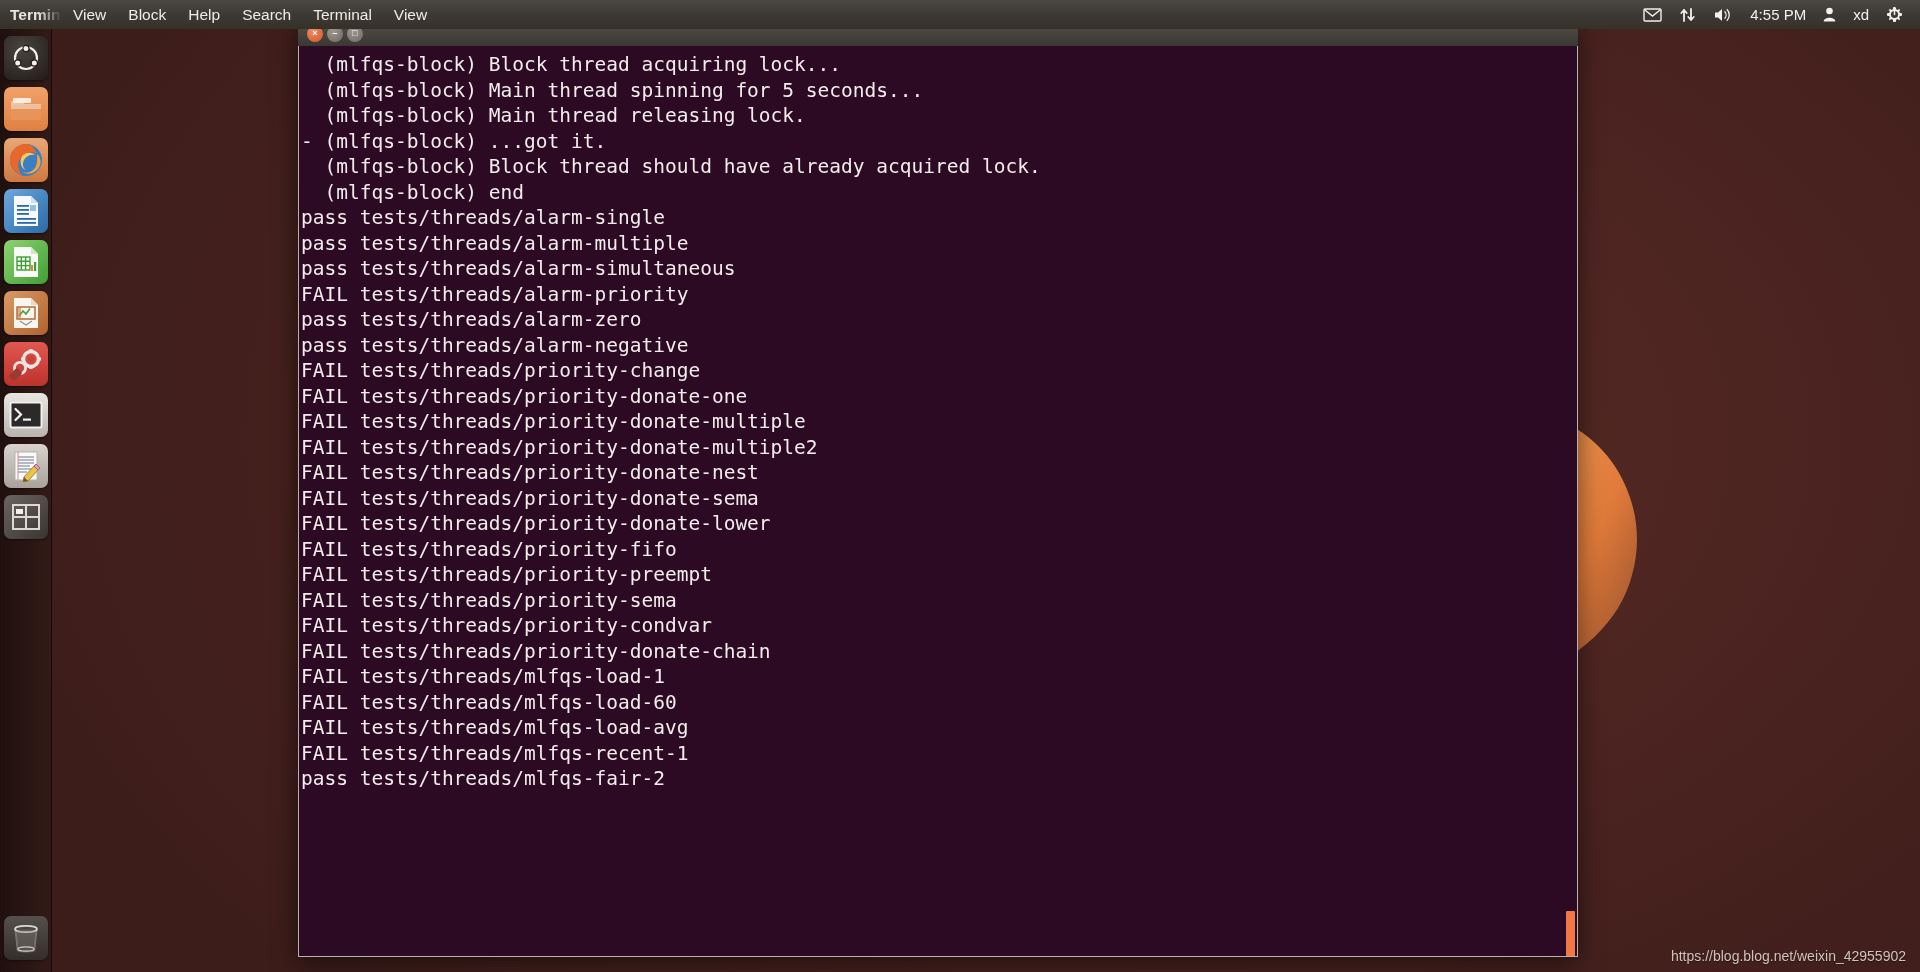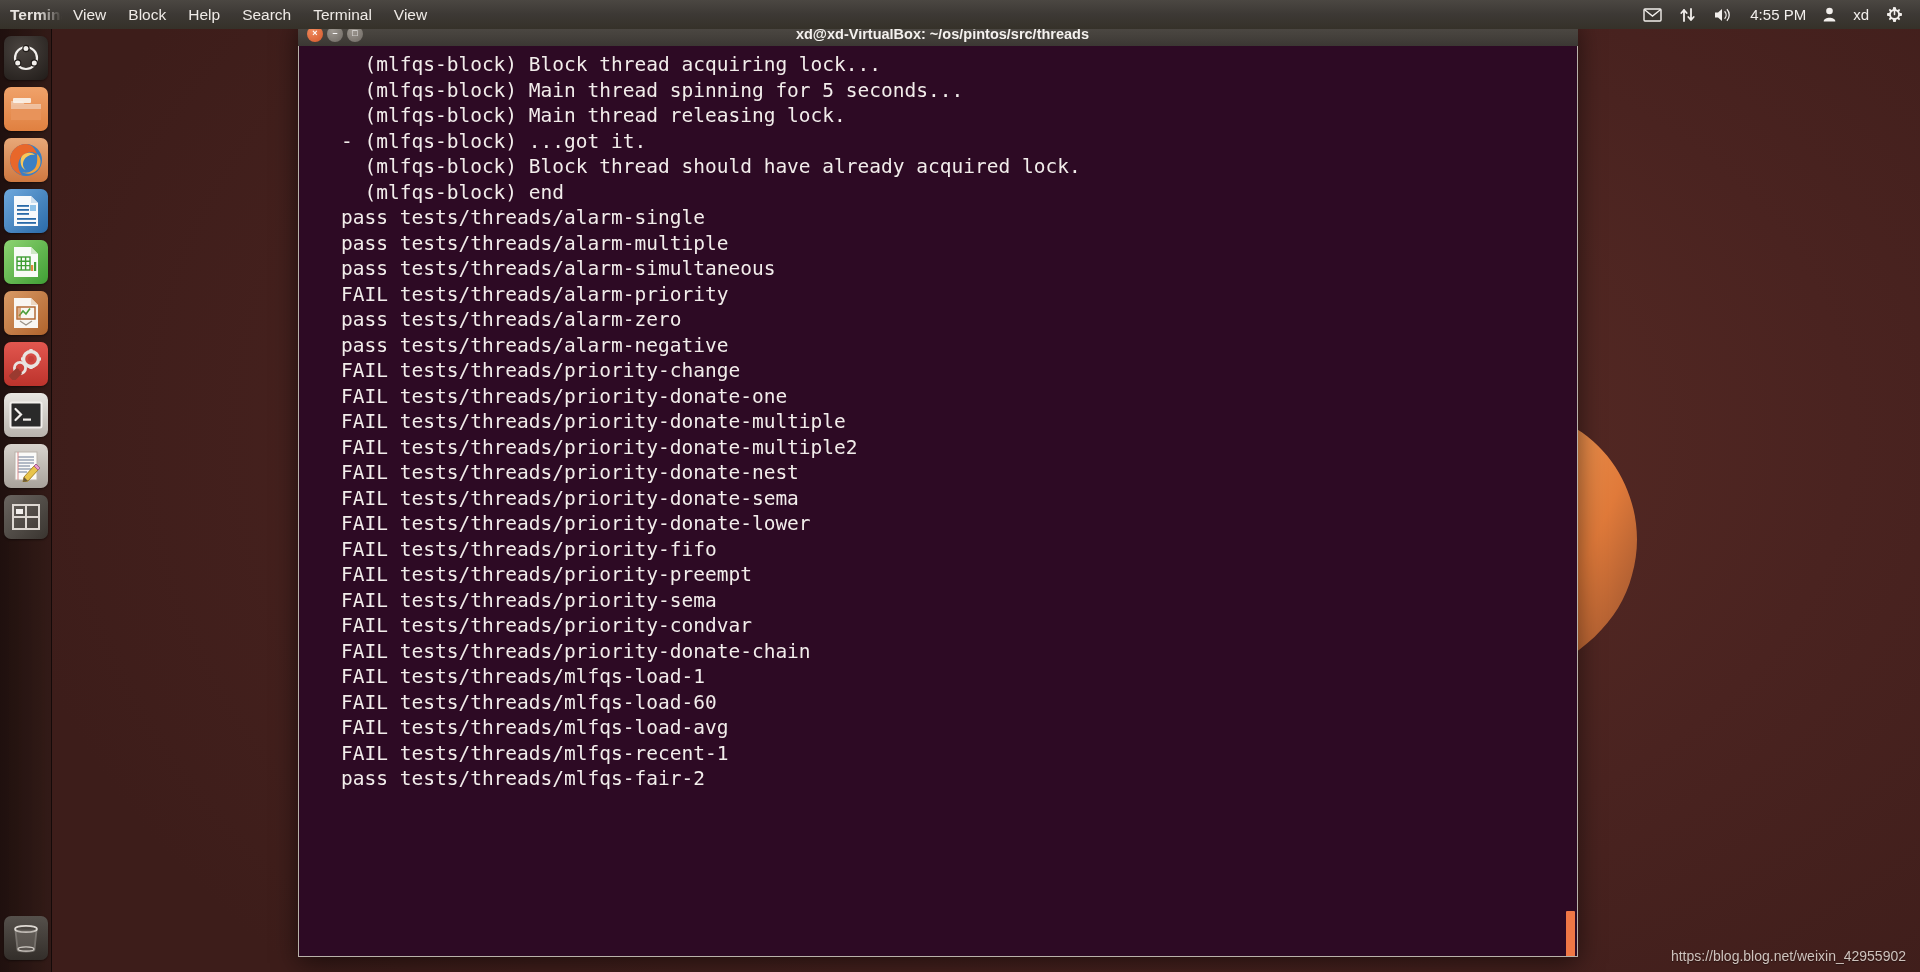--- a/index.html
+++ b/index.html
@@ -109,21 +109,20 @@
     padding-right:60px;
     white-space:nowrap; overflow:hidden;
   }
   #terminal-body {
     position:relative;
     height:911px;
     background:#2d0a24;
     border:1px solid #b9b2aa;
     border-top:none;
     overflow:hidden;
-    padding-left:40px;
   }
   #terminal-text {
     font-family:"DejaVu Sans Mono","Liberation Mono",monospace;
     font-size:19.5px;
     line-height:25.5px;
     color:#f2edeb;
     padding:6px 0 0 2px;
     white-space:pre;
     letter-spacing:0px;
   }
@@ -355,21 +354,20 @@
     <div id="titlebar">
       <div class="wbtn" id="btn-close">
         <span class="wbtn-glyph">×</span>
       </div>
       <div class="wbtn" id="btn-minimize">
         <span class="wbtn-glyph">–</span>
       </div>
       <div class="wbtn" id="btn-maximize">
         <span class="wbtn-glyph">□</span>
       </div>
-      <div id="window-title">xd@xd-VirtualBox: ~/os/pintos/src/threads</div>
     </div>
 
     <div id="terminal-body">
       <div id="terminal-text"><span class="line">  (mlfqs-block) Block thread acquiring lock...</span><span class="line">  (mlfqs-block) Main thread spinning for 5 seconds...</span><span class="line">  (mlfqs-block) Main thread releasing lock.</span><span class="line">- (mlfqs-block) ...got it.</span><span class="line">  (mlfqs-block) Block thread should have already acquired lock.</span><span class="line">  (mlfqs-block) end</span><span class="line">pass tests/threads/alarm-single</span><span class="line">pass tests/threads/alarm-multiple</span><span class="line">pass tests/threads/alarm-simultaneous</span><span class="line">FAIL tests/threads/alarm-priority</span><span class="line">pass tests/threads/alarm-zero</span><span class="line">pass tests/threads/alarm-negative</span><span class="line">FAIL tests/threads/priority-change</span><span class="line">FAIL tests/threads/priority-donate-one</span><span class="line">FAIL tests/threads/priority-donate-multiple</span><span class="line">FAIL tests/threads/priority-donate-multiple2</span><span class="line">FAIL tests/threads/priority-donate-nest</span><span class="line">FAIL tests/threads/priority-donate-sema</span><span class="line">FAIL tests/threads/priority-donate-lower</span><span class="line">FAIL tests/threads/priority-fifo</span><span class="line">FAIL tests/threads/priority-preempt</span><span class="line">FAIL tests/threads/priority-sema</span><span class="line">FAIL tests/threads/priority-condvar</span><span class="line">FAIL tests/threads/priority-donate-chain</span><span class="line">FAIL tests/threads/mlfqs-load-1</span><span class="line">FAIL tests/threads/mlfqs-load-60</span><span class="line">FAIL tests/threads/mlfqs-load-avg</span><span class="line">FAIL tests/threads/mlfqs-recent-1</span><span class="line">pass tests/threads/mlfqs-fair-2</span></div>
       <div id="scrollbar-track">
         <div id="scrollbar-thumb"></div>
       </div>
     </div>
   </div>
 

